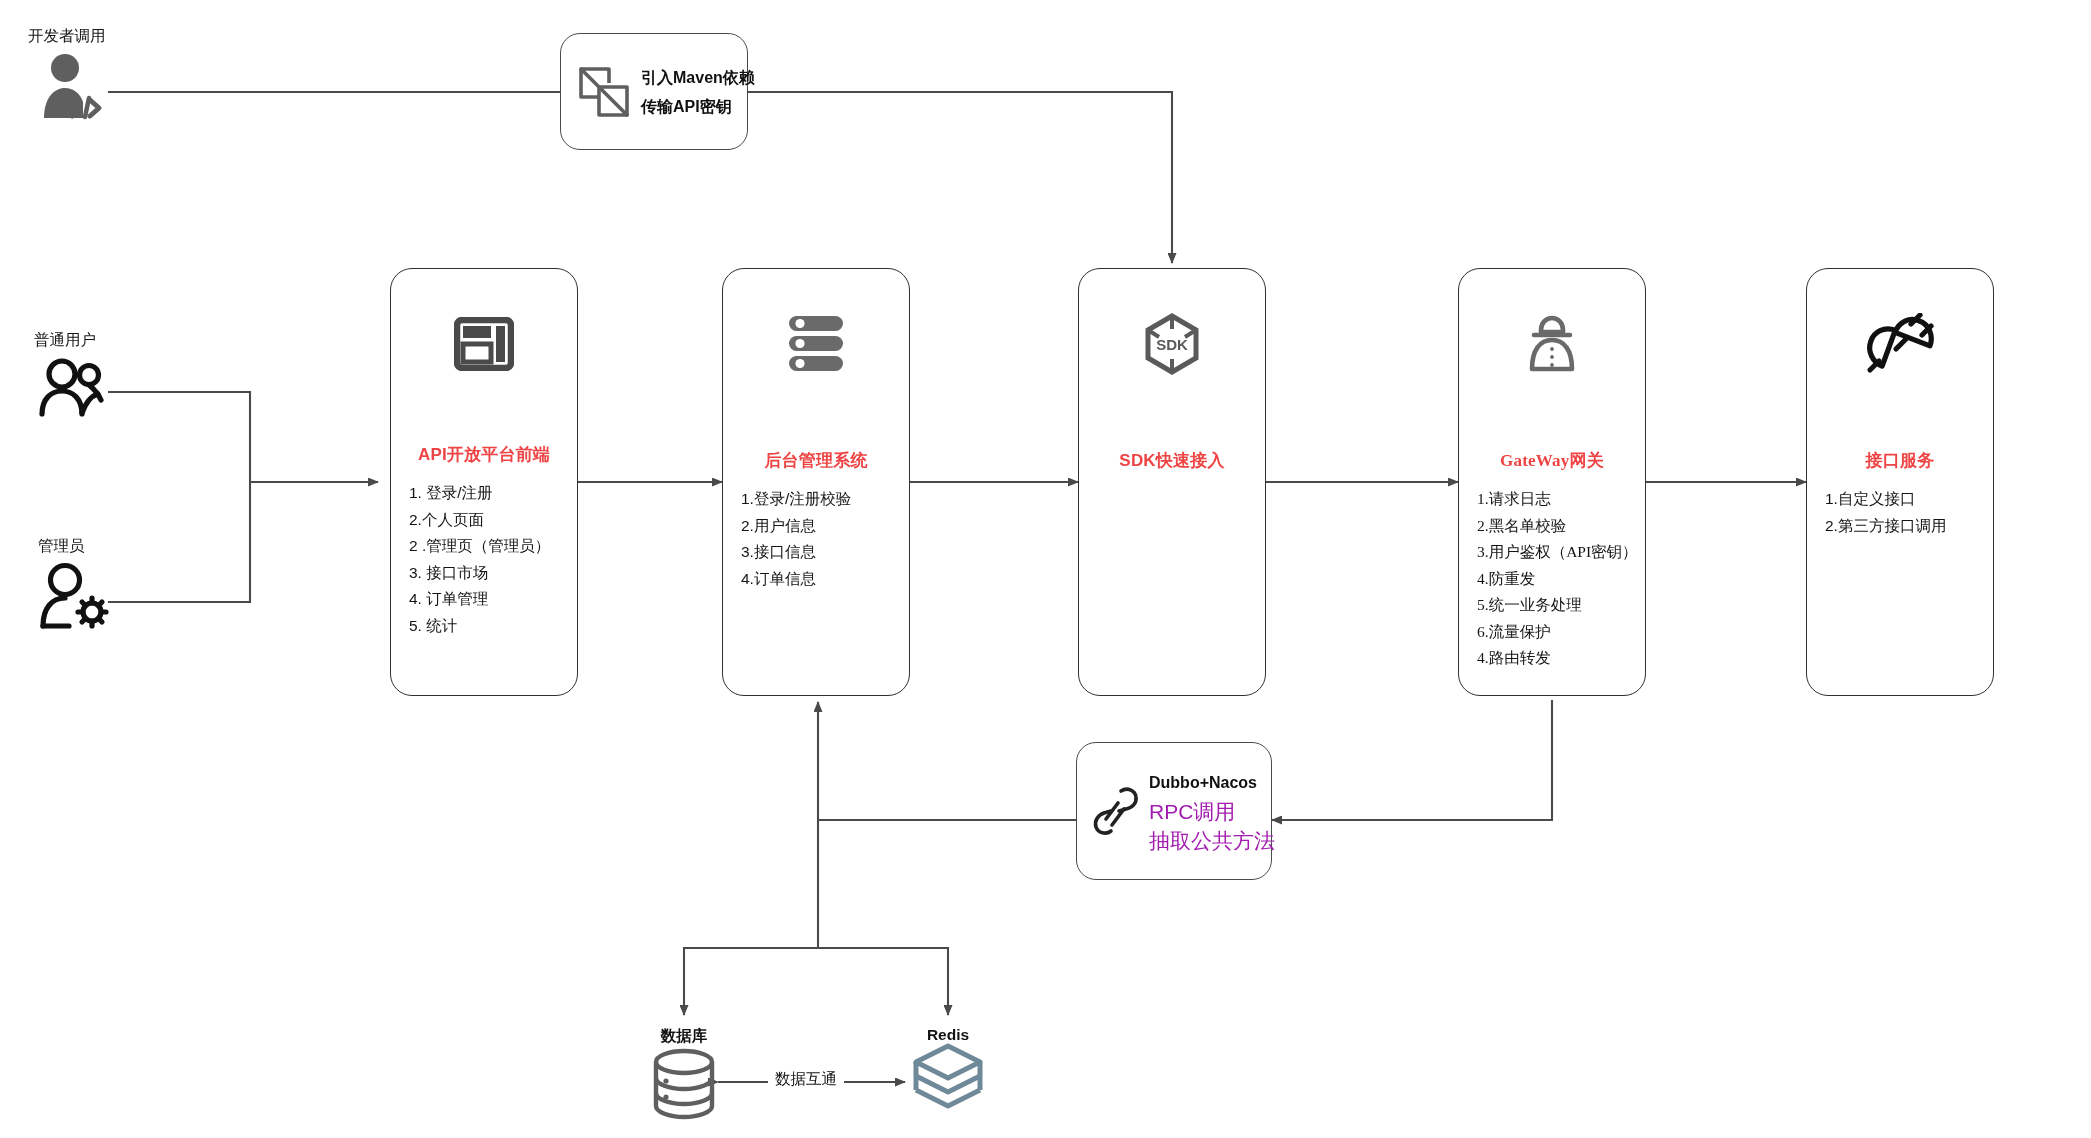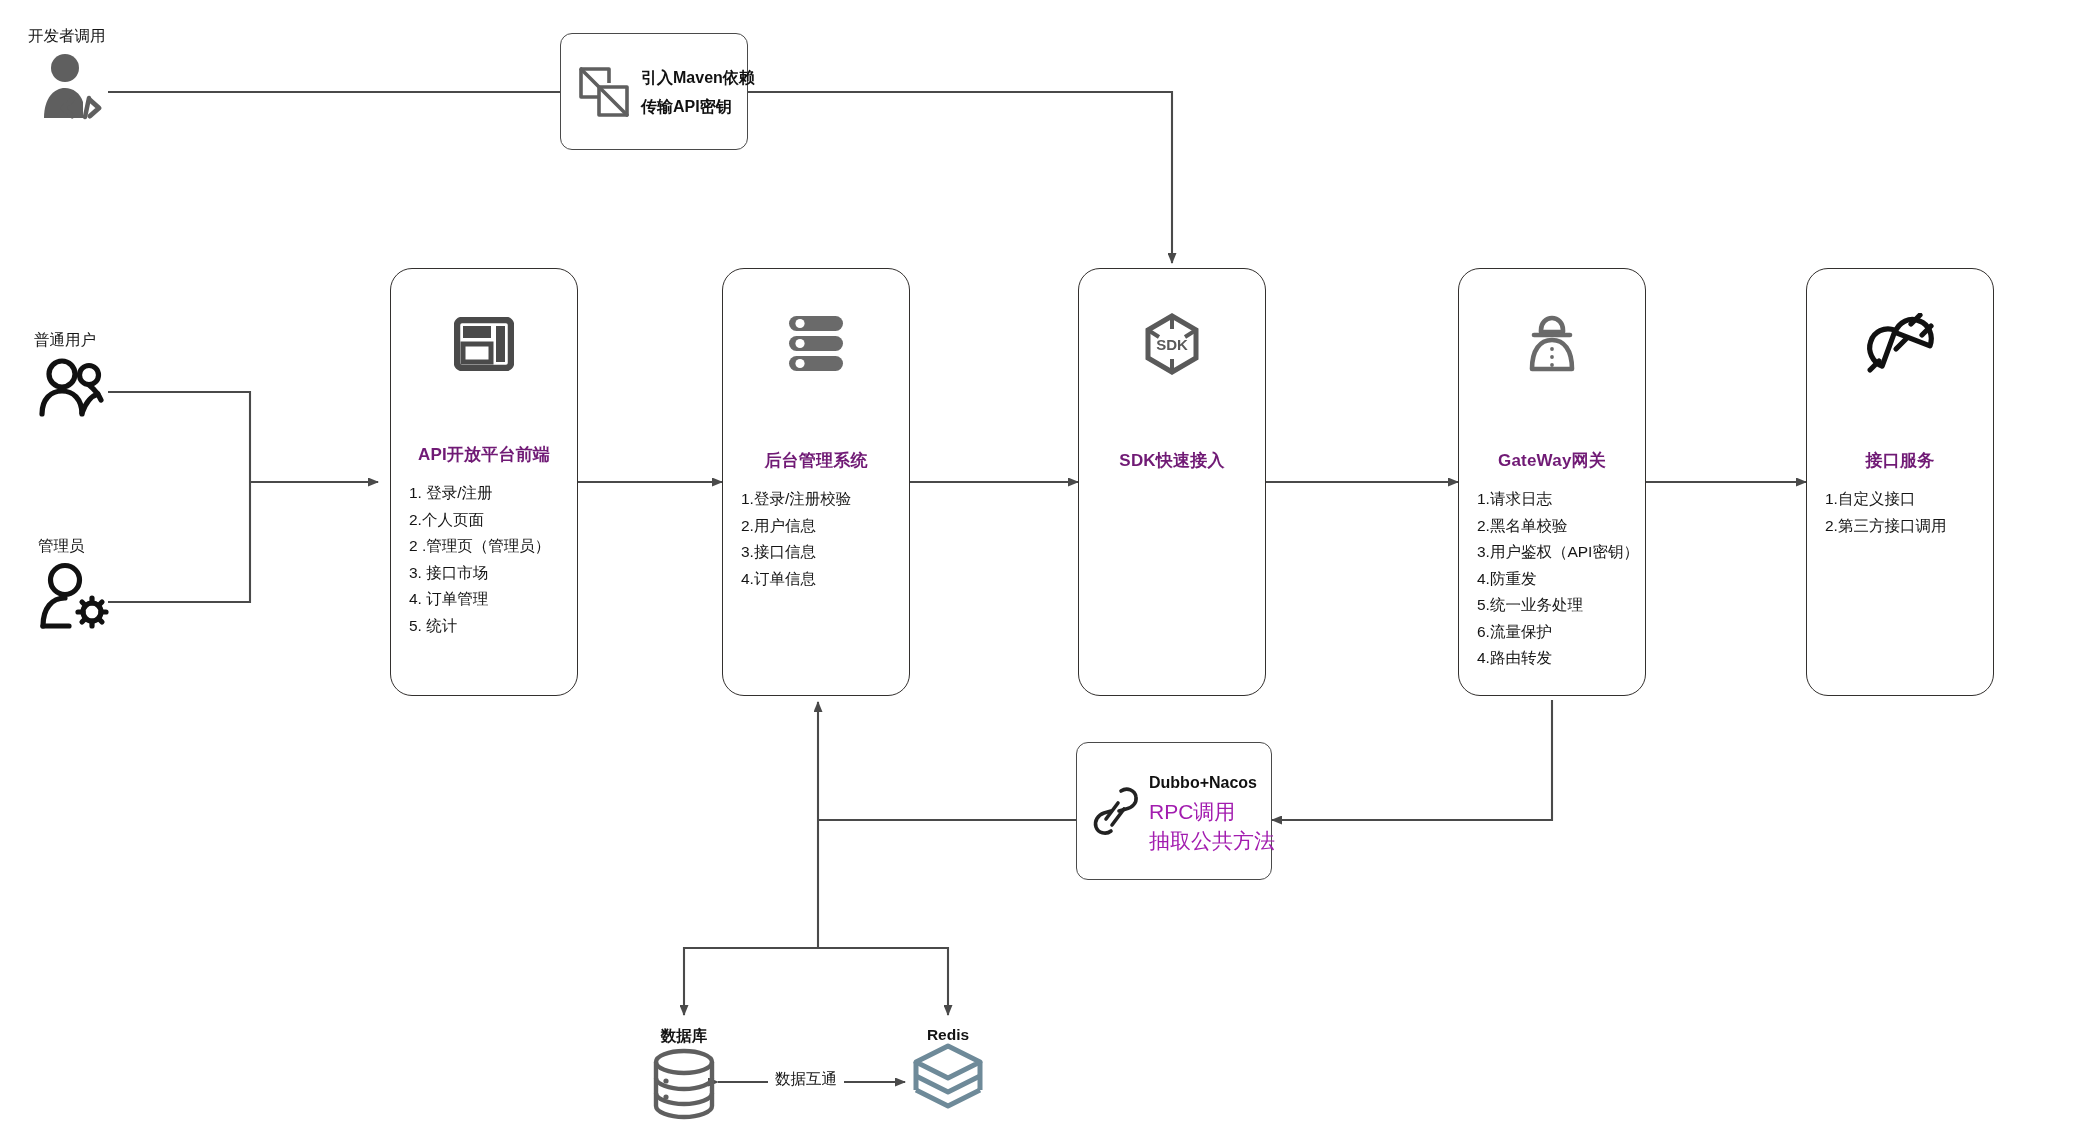--- a/index.html
+++ b/index.html
@@ -21,31 +21,31 @@
   }
   .pillar{width:188px;height:428px;}
   .pillar .icon-wrap{
     position:absolute;left:0;top:30px;width:100%;
     display:flex;justify-content:center;align-items:center;height:90px;
   }
   .pillar .body{
     position:absolute;left:0;width:100%;box-sizing:border-box;padding:0 18px;
   }
   .card-title{
-    font-size:17px;font-weight:bold;text-align:center;color:#701a75;
+    font-size:17px;font-weight:bold;text-align:center;color:#ef4444;
     margin-bottom:14px;letter-spacing:0.2px;
   }
   .card-list{list-style:none;margin:0;padding:0;}
   .card-list li{
     font-size:15.5px;line-height:26.5px;color:#141414;white-space:nowrap;
   }
 
   
   .minibox{
-    position:absolute;border:1.6px solid #4a4a4a;border-radius:12px;background:#fff;
+    position:absolute;border:1.6px solid #4a4a4a;border-radius:20px;background:#fff;
     box-sizing:border-box;display:flex;align-items:center;
   }
   .minibox .mb-icon{flex:0 0 auto;display:flex;align-items:center;justify-content:center;}
   .minibox .mb-text{display:flex;flex-direction:column;justify-content:center;}
   .mb-line{font-size:21px;line-height:29px;color:#a21caf;white-space:nowrap;}
   .mb-line.bold{font-weight:bold;font-size:16px;color:#111;}
 
   
   .actor{position:absolute;}
   .actor-label{
@@ -213,21 +213,21 @@
         <path d="M29,3 L53,17 L53,45 L29,59 L5,45 L5,17 Z" fill="none" stroke="#5a5a5a" stroke-width="5"></path>
         <path d="M29,3 L29,16 M5,17 L16,24 M53,17 L42,24 M29,59 L29,46" stroke="#5a5a5a" stroke-width="4"></path>
         <text x="29" y="37" text-anchor="middle" font-family="'Liberation Sans',sans-serif" font-size="15" font-weight="bold" fill="#5a5a5a">SDK</text>
       </svg>
     </div>
     <div class="body" style="top:180px;">
       <div class="card-title">SDK快速接入</div>
     </div>
   </div>
 
-  <div class="card pillar" style="left:1458px;top:268px;">
+  <div class="card pillar" style="left:1458px;top:268px;font-family:Liberation Serif, serif;">
     <div class="icon-wrap">
       <svg width="62" height="62" viewBox="0 0 62 62">
         <g fill="none" stroke="#6a6a6a" stroke-width="4.6" stroke-linejoin="round" stroke-linecap="round">
           <path d="M20,17 C20,10 25,5 31,5 C37,5 42,10 42,17 L42,19 L20,19 Z"></path>
           <path d="M13,22 L49,22"></path>
           <path d="M31,27 C19,27 11,37 11,56 L51,56 C51,37 43,27 31,27 Z"></path>
         </g>
         <circle cx="31" cy="36" r="1.9" fill="#6a6a6a"></circle>
         <circle cx="31" cy="44" r="1.9" fill="#6a6a6a"></circle>
         <circle cx="31" cy="52" r="1.9" fill="#6a6a6a"></circle>

